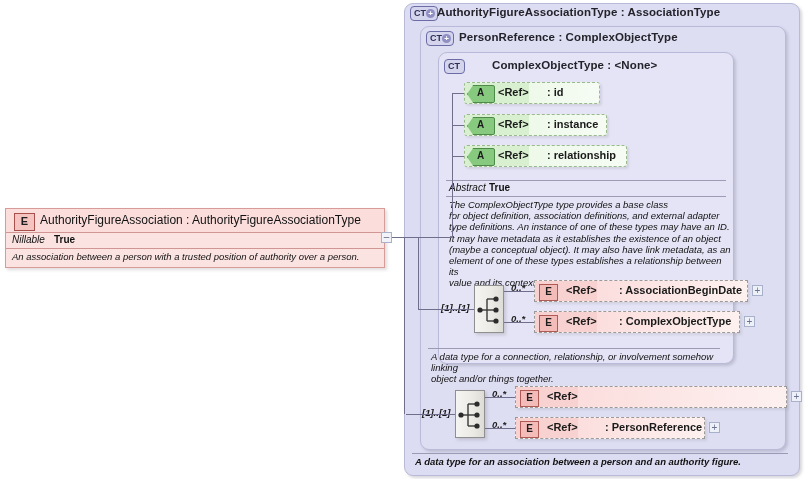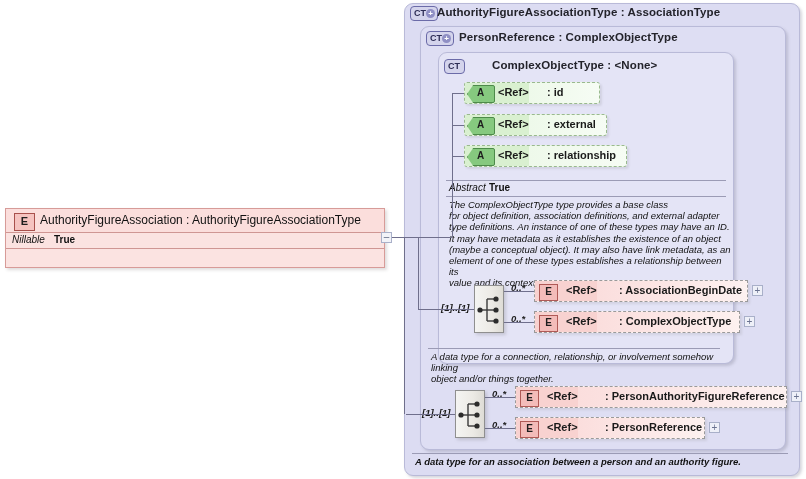--- a/index.html
+++ b/index.html
@@ -289,20 +289,21 @@
 <div id="root-element-box" class="abs" style="left:5px; top:208px; width:380px; height:60px;">
   <div class="hdr"></div>
   <div class="e-icon-big">
     <span>E</span>
   </div>
   <div class="title">AuthorityFigureAssociation : AuthorityFigureAssociationType</div>
   <div class="row-nillable">
     <div class="nill-name">Nillable</div>
     <div class="nill-val">True</div>
   </div>
+  <div class="doc">An association between a person with a trusted position of authority over a person.</div>
 </div>
 
 <div class="collapse-box" style="left:381px; top:232px;">–</div>
 
 <div class="line-h" style="left:392px; top:237px; width:12px;"></div>
 
 <div class="panel p1" style="left:404px; top:3px; width:396px; height:473px;">
 </div>
 <div class="ct-icon" style="left:410px; top:6px; width:28px;">
   <span>CT</span>
@@ -333,21 +334,21 @@
   <div class="attr-label" style="left:33px;">&lt;Ref&gt;</div>
   <div class="attr-label" style="left:82px;">: id</div>
 </div>
 
 <div class="attr-box" style="left:464px; top:114px; width:143px;">
   <div class="inner"></div>
   <div class="a-icon">
     <span>A</span>
   </div>
   <div class="attr-label" style="left:33px;">&lt;Ref&gt;</div>
-  <div class="attr-label" style="left:82px;">: external</div>
+  <div class="attr-label" style="left:82px;">: instance</div>
 </div>
 
 <div class="attr-box" style="left:464px; top:145px; width:163px;">
   <div class="inner"></div>
   <div class="a-icon">
     <span>A</span>
   </div>
   <div class="attr-label" style="left:33px;">&lt;Ref&gt;</div>
   <div class="attr-label" style="left:82px;">: relationship</div>
 </div>
@@ -428,21 +429,20 @@
 </div>
 <div class="card" style="left:422px; top:407px;">[1]..[1]</div>
 <div class="line-h" style="left:406px; top:414px; width:49px;"></div>
 
 <div class="elem-box" style="left:515px; top:386px; width:272px;">
   <div class="inner"></div>
   <div class="e-icon">
     <span>E</span>
   </div>
   <div class="elem-label" style="left:31px;">&lt;Ref&gt;</div>
-  <div class="elem-label" style="left:89px;">: PersonAuthorityFigureReference</div>
 </div>
 <div class="expander" style="left:791px; top:391px;">+</div>
 <div class="card" style="left:492px; top:388px;">0..*</div>
 <div class="line-h" style="left:485px; top:397px; width:30px;"></div>
 
 <div class="elem-box" style="left:515px; top:417px; width:190px;">
   <div class="inner"></div>
   <div class="e-icon">
     <span>E</span>
   </div>

